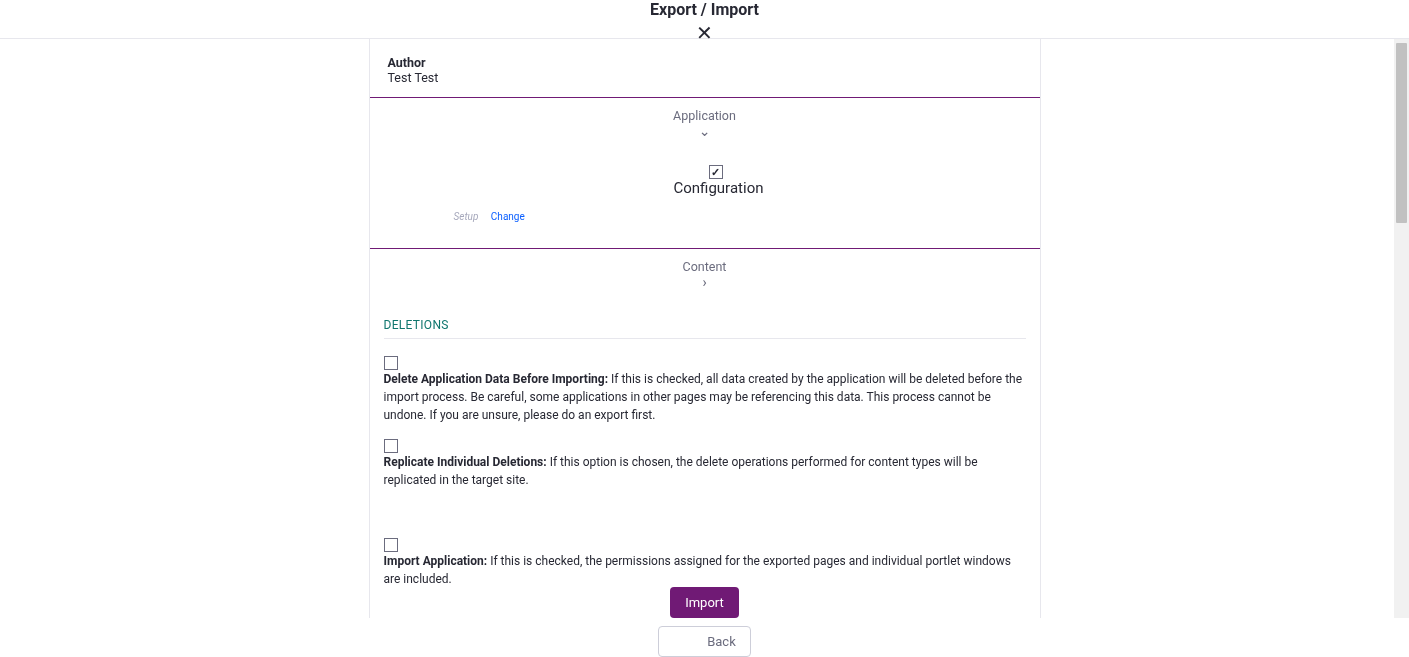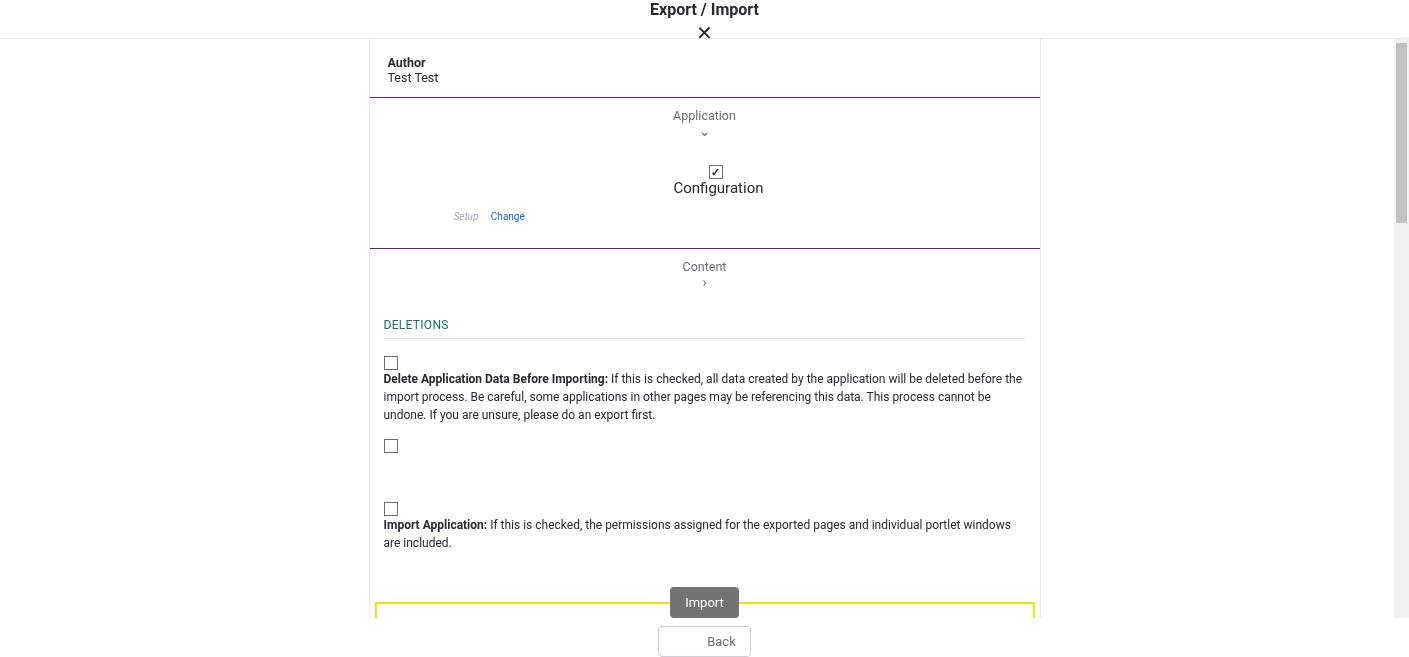--- a/index.html
+++ b/index.html
@@ -192,21 +192,21 @@
     background: #fff;
   }
   .btn {
     padding: 7px 14px;
     border-radius: 4px;
     font-size: 13px;
     cursor: pointer;
     border: 1px solid transparent;
   }
   .btn-primary {
-    background: #737373;
+    background: #701a75;
     color: #fff;
   }
   .btn-secondary {
     background: #fff;
     color: #6b6c7e;
     border: 1px solid #cdced9;
     padding-left: 48px;
   }
 </style>
 </head>
@@ -252,20 +252,23 @@
 
       <div class="opt-row">
         <span class="cbx"></span>
         <span class="opt-text">
           <strong>Delete Application Data Before Importing:</strong><span> If this is checked, all data created by the application will be deleted before the import process. Be careful, some applications in other pages may be referencing this data. This process cannot be undone. If you are unsure, please do an export first.</span>
         </span>
       </div>
 
       <div class="opt-row">
         <span class="cbx"></span>
+        <span class="opt-text">
+          <strong>Replicate Individual Deletions:</strong><span> If this option is chosen, the delete operations performed for content types will be replicated in the target site.</span>
+        </span>
       </div>
     </div>
 
     <div class="section-body" style="padding-top:16px;">
 
       <div class="opt-row">
         <span class="cbx"></span>
         <span class="opt-text">
           <strong>Import Application:</strong><span> If this is checked, the permissions assigned for the exported pages and individual portlet windows are included.</span>
         </span>

